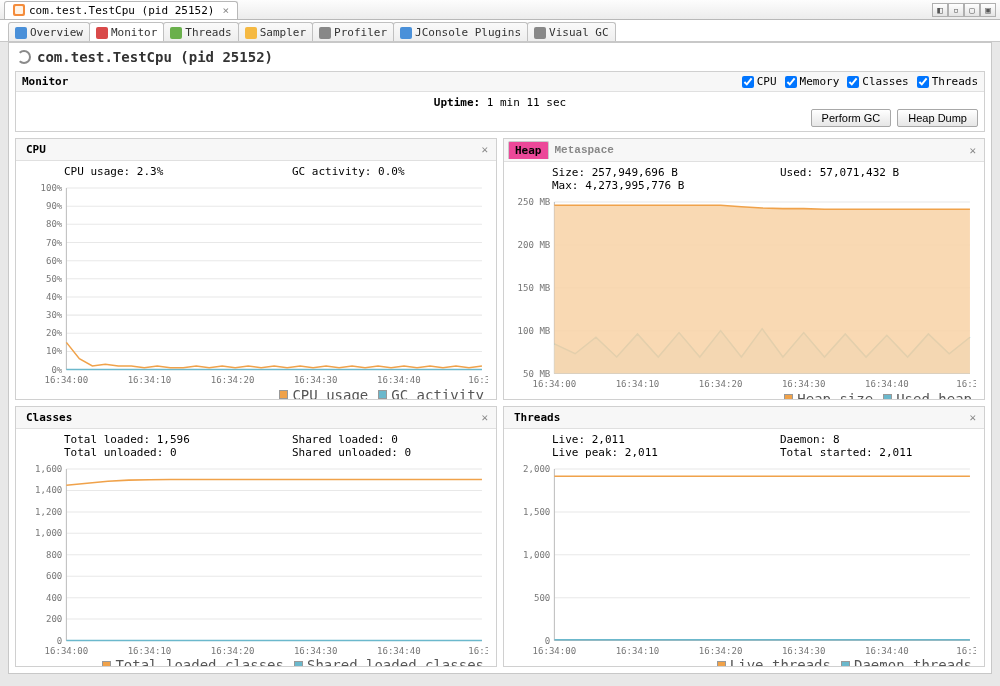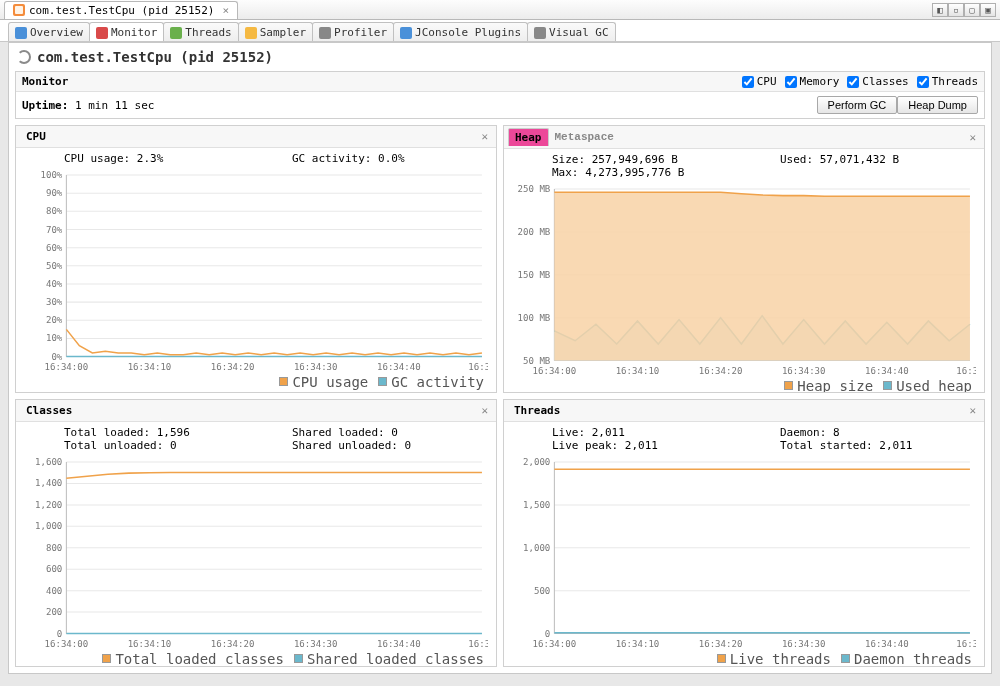--- a/index.html
+++ b/index.html
@@ -15,21 +15,21 @@
   .subtab.active{ background:#fff; position:relative; z-index:2; }
   .subtab .sico{ width:12px;height:12px;display:inline-block;border-radius:2px;}
   .body { position:absolute; top:42px; left:8px; right:8px; bottom:12px; background:#fff; border:1px solid #c8c8c8; display:flex; flex-direction:column;}
   .titlebar{ padding:6px 8px; display:flex; align-items:center; gap:6px; font-size:14px; font-weight:bold; color:#333;}
   .titlebar .ref{ width:14px;height:14px;border:2px solid #8a8a8a;border-radius:50%; border-left-color:transparent; display:inline-block;}
   .monhdr{ margin:0 6px; border:1px solid #d0d0d0;}
   .monhdr-top{ display:flex; align-items:center; padding:3px 6px; background:#f7f7f7; border-bottom:1px solid #e0e0e0;}
   .monhdr-top .lbl{ font-weight:bold;}
   .chks{ margin-left:auto; display:flex; gap:8px; align-items:center;}
   .chks label{ display:flex; align-items:center; gap:3px;}
-  .monhdr-bot{ display:flex; align-items:center; padding:4px 6px;}
+  .monhdr-bot{ display:flex; align-items:center; padding:4px 6px;flex-direction:column;}
   .btn{ padding:2px 10px; border:1px solid #a8a8a8; background:linear-gradient(#fff,#e6e6e6); font-size:11px; border-radius:2px;}
   .grid{ flex:1; display:grid; grid-template-columns:1fr 1fr; grid-template-rows:1fr 1fr; gap:6px; padding:6px; overflow:hidden;}
   .panel{ border:1px solid #d0d0d0; display:flex; flex-direction:column; background:#fff; overflow:hidden;}
   .panel-h{ display:flex; align-items:center; padding:2px 4px; border-bottom:1px solid #e0e0e0; background:#f7f7f7;}
   .panel-h .pt{ font-weight:bold; padding:2px 6px;}
   .panel-h .pt.tab{ border:1px solid #ccc; border-bottom:none; background:#ec4899; border-radius:2px 2px 0 0;}
   .panel-h .pt.sub{ color:#888; padding:2px 6px;font-family:Liberation Mono, monospace;}
   .x-icon{ margin-left:auto; color:#888; cursor:default; padding:0 4px;}
   .panel-b{ flex:1; display:flex; flex-direction:column; padding:4px 4px 2px;}
   .statline{ display:flex; padding:0 8px;}
@@ -117,21 +117,21 @@
             <span>Classes</span>
           </label>
         <label>
             <input type="checkbox" checked="" style="">
             <span>Threads</span>
           </label>
       </div>
     </div>
     <div class="monhdr-bot">
       <span><b>Uptime:</b> <span>1 min 11 sec</span></span>
-      <div style="margin-left:auto; display:flex; gap:0;">
+      <div style="margin-left:auto; display:flex; gap:6px;">
         <button class="btn">Perform GC</button>
         <button class="btn">Heap Dump</button>
       </div>
     </div>
   </div>
 
   <div class="grid">
 
     <div class="panel">
       <div class="panel-h">

